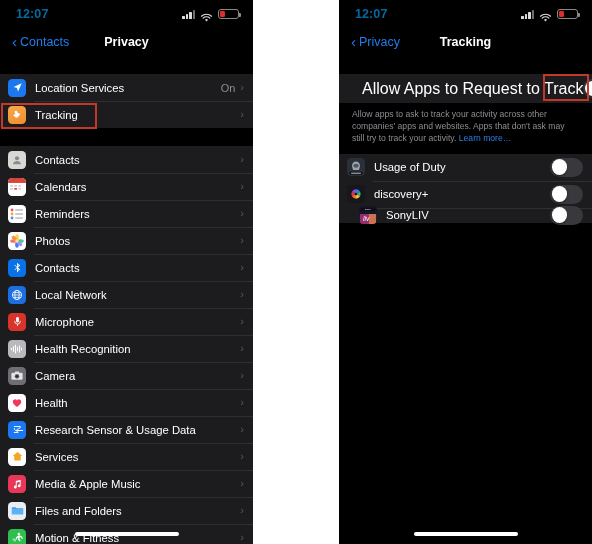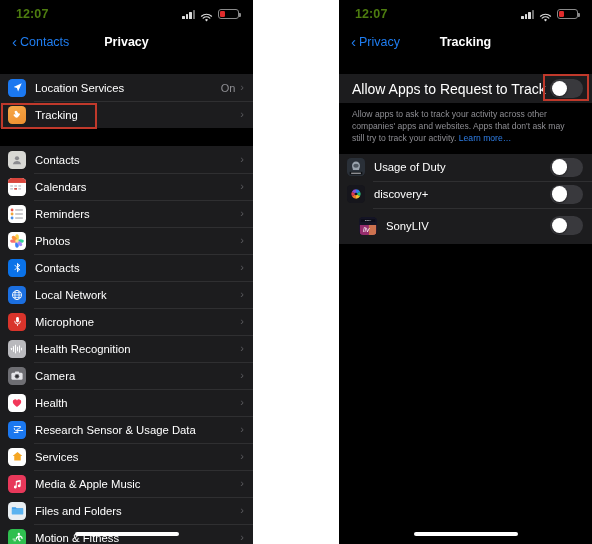--- a/index.html
+++ b/index.html
@@ -18,21 +18,21 @@
   .phone.left  { left: 0px;   width: 253px; }
   .phone.right { left: 339px; width: 253px; }
 
   
   .statusbar {
     position: relative; height: 28px;
     display: flex; align-items: center; justify-content: space-between;
     padding: 0 14px 0 16px;
     background: #000;
   }
-  .clock { font-size: 12.5px; font-weight: bold; letter-spacing: .1px; color: #4d7c0f; }
+  .clock { font-size: 12.5px; font-weight: bold; letter-spacing: .1px; color: #0369a1; }
   .status-right { display: flex; align-items: center; gap: 5px; }
   .cellular { display: flex; align-items: flex-end; gap: 1.3px; height: 9px; }
   .cellular i { display:block; width: 2.2px; background: #dcdcdc; border-radius: .5px; }
   .cellular i:nth-child(1){ height: 3px; }
   .cellular i:nth-child(2){ height: 5px; }
   .cellular i:nth-child(3){ height: 7px; }
   .cellular i:nth-child(4){ height: 9px; background:#6d6d6d; }
   .wifi { width: 13px; height: 10px; position: relative; }
   .batt {
     width: 21px; height: 10px; border: 1.3px solid #8a8a8a; border-radius: 3px;
@@ -456,21 +456,21 @@
         <span class="chev">‹</span>
         <span class="btxt">Privacy</span>
       </div>
       <div class="navtitle">Tracking</div>
     </div>
 
     <div class="gap"></div>
 
     <div class="group">
       <div class="row" style="height:29px;padding-left:13px;">
-        <span class="label" style="margin-left:0;font-size:14px;">Allow Apps to Request to Track</span>
+        <span class="label" style="margin-left:10px;font-size:16px;">Allow Apps to Request to Track</span>
         <span class="tail">
           <span class="sw">
               <span class="knob"></span>
             </span>
         </span>
       </div>
     </div>
 
     <div class="footer">
       <span>Allow apps to ask to track your activity across other companies' apps and websites. Apps that don't ask may still try to track your activity. </span><span class="lnk">Learn more…</span>
@@ -512,21 +512,21 @@
             </svg>
         </span>
         <span class="label">discovery+</span>
         <span class="tail">
           <span class="sw">
               <span class="knob"></span>
             </span>
         </span>
       </div>
 
-      <div class="row" style="height:36px;padding-left:20px;">
+      <div class="row" style="height:15px;padding-left:20px;">
         <span class="ic sony">
           <svg viewBox="0 0 20 20" width="18" height="18">
               <rect width="20" height="20" fill="#141425"></rect>
               <rect x="2" y="2.4" width="16" height="3" fill="#0d0d18"></rect>
               <text x="10" y="4.9" font-size="2.6" fill="#e8e8ee" text-anchor="middle" font-family="Liberation Sans">SONY</text>
               <path d="M1 9h18v11H1z" fill="#3c1f6e"></path>
               <path d="M1 9h18v11H1z" fill="#e0396e" opacity=".55"></path>
               <path d="M11 9h8v11h-8z" fill="#f2a03c" opacity=".6"></path>
               <text x="8" y="17" font-size="7.5" fill="#ffffff" text-anchor="middle" font-style="italic" font-family="Liberation Sans">liv</text>
             </svg>

